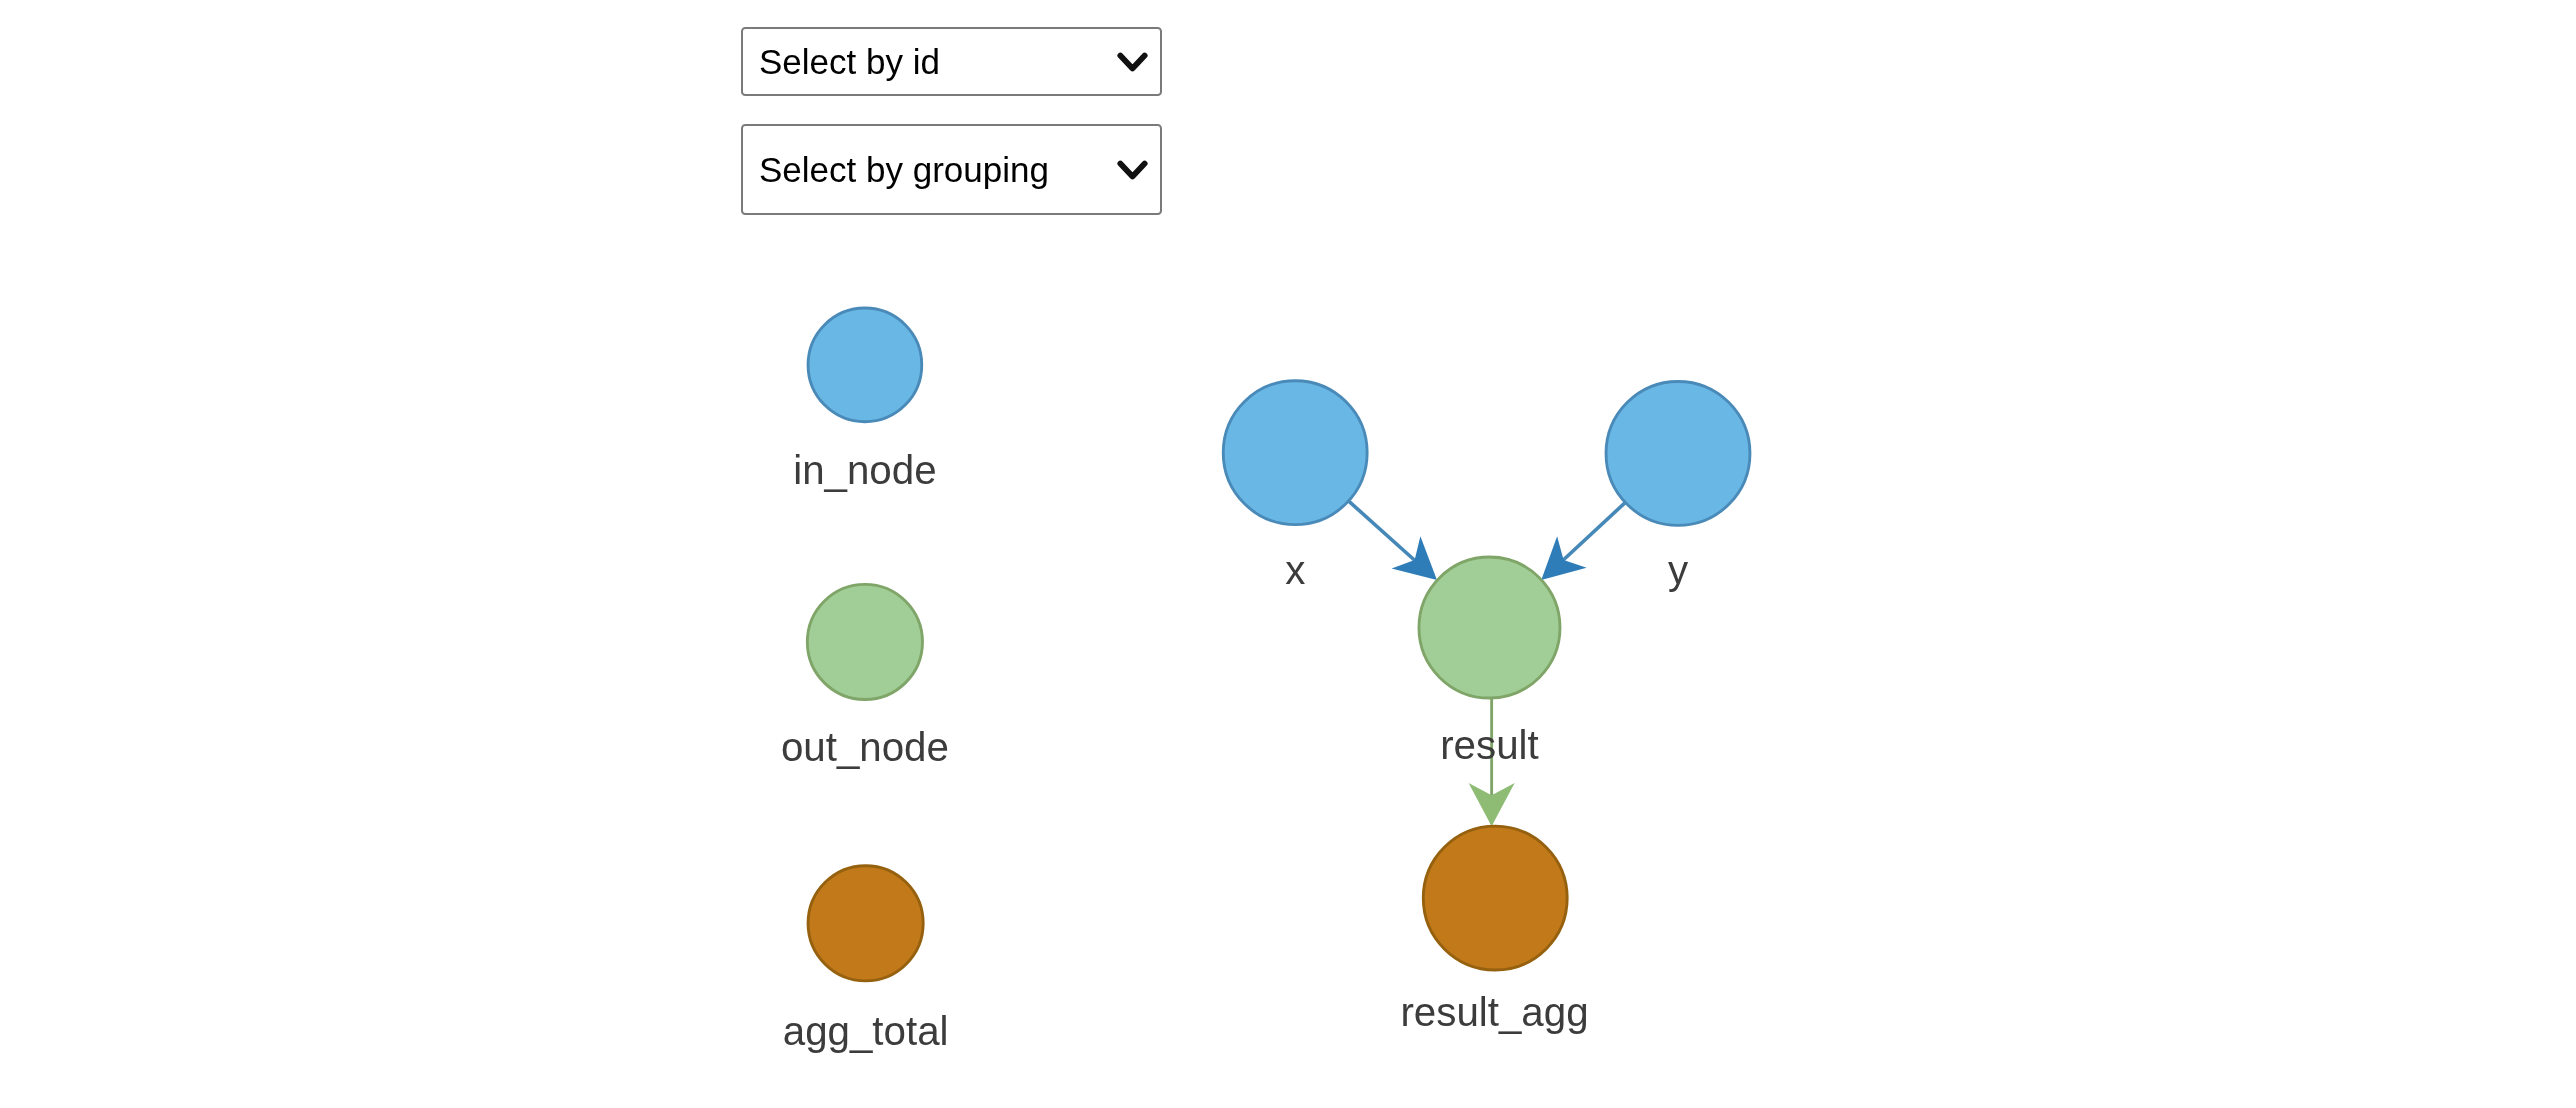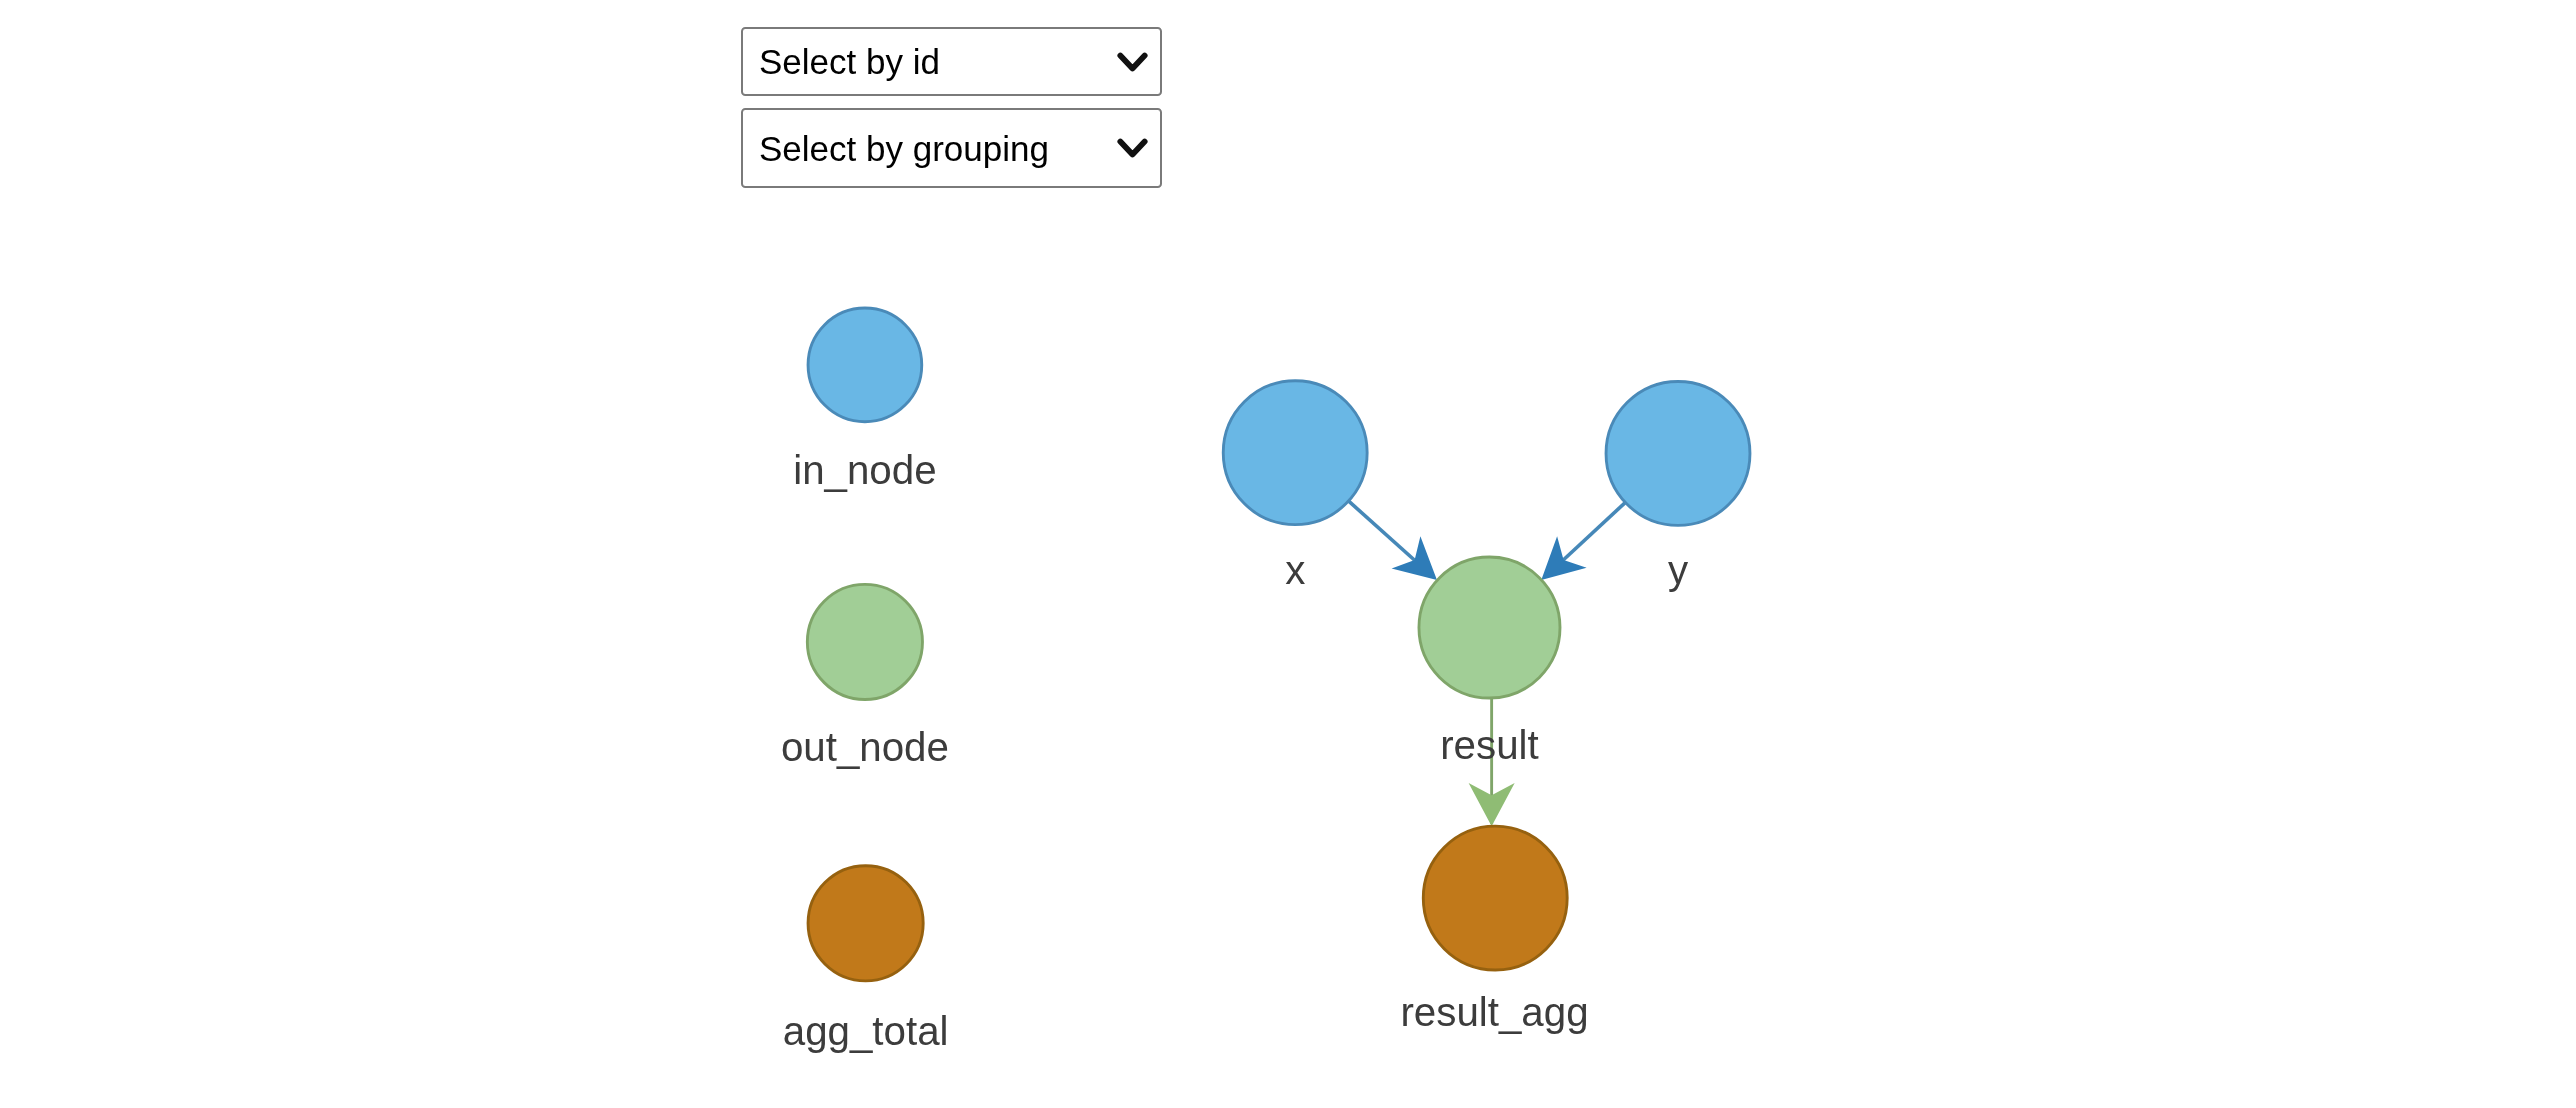--- a/index.html
+++ b/index.html
@@ -14,21 +14,21 @@
     overflow: hidden;
     font-family: "Liberation Sans", sans-serif;
   }
   .dd-wrap {
     position: absolute;
     left: 741px;
     width: 421px;
     height: 69px;
   }
   .dd-wrap.first { top: 27px; }
-  .dd-wrap.second { top: 108px; height: 80px; }
+  .dd-wrap.second { top: 124px; height: 91px; }
   select.dd {
     -webkit-appearance: none;
     appearance: none;
     width: 100%;
     height: 100%;
     box-sizing: border-box;
     border: 2.2px solid #7a7a7a;
     border-radius: 4.3px;
     background: #ffffff;
     color: #000000;

